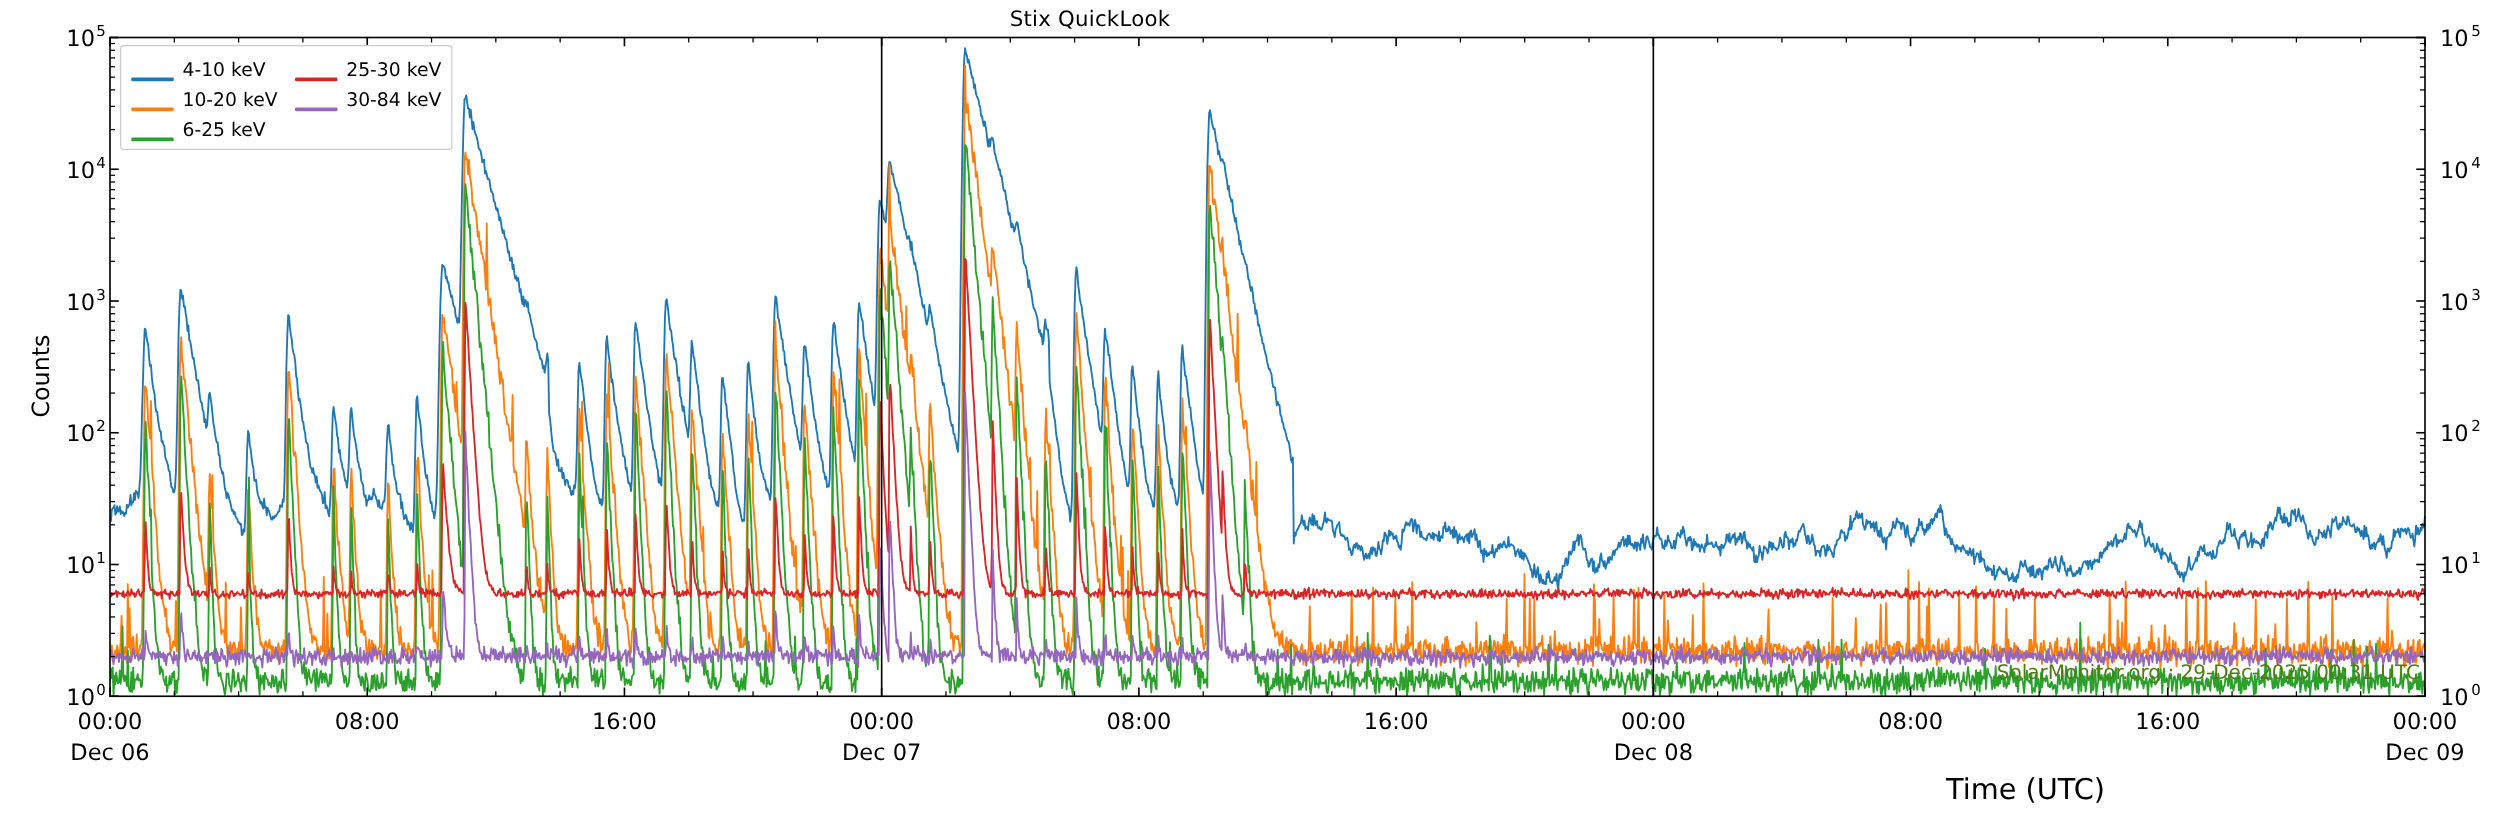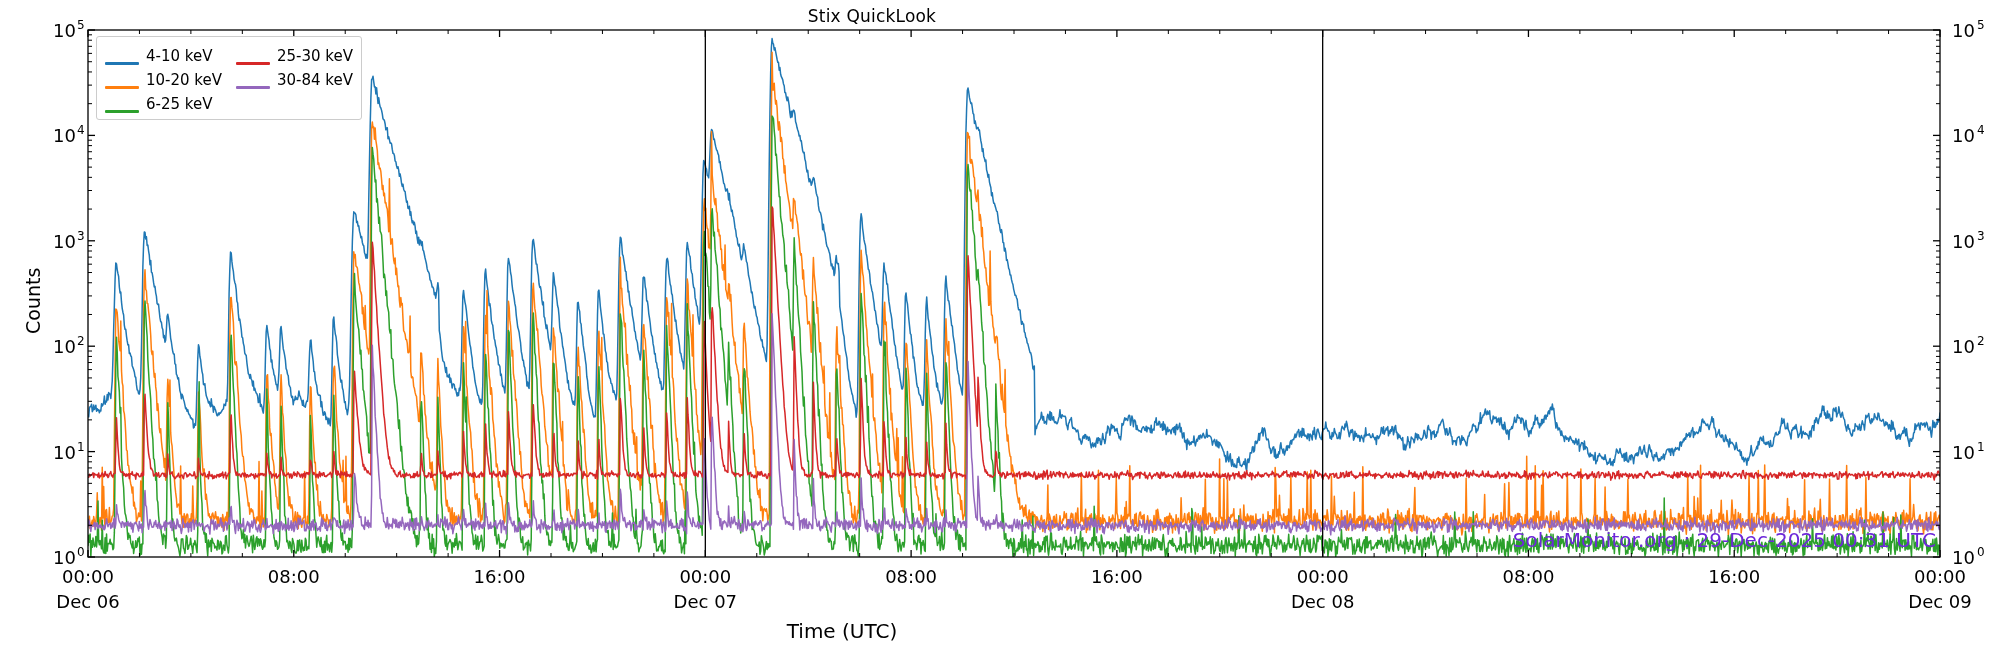--- a/index.html
+++ b/index.html
@@ -12,39 +12,39 @@
   }
 
   #plotwrap{position:absolute;left:0;top:0;width:2000px;height:650px;}
   svg.plot{position:absolute;left:0;top:0;}
 
   .ylabel{
     position:absolute;font-size:19px;color:#000;
     transform:rotate(-90deg);transform-origin:left top;white-space:nowrap;
   }
   .xlabel{
-    position:absolute;font-size:20px;color:#000;width:1684px;text-align:center;
+    position:absolute;font-size:23px;color:#000;width:1684px;text-align:right;
   }
 
   .tick-text{font-size:18px;fill:#000;font-family:"DejaVu Sans","Liberation Sans",sans-serif;}
   .tick-text-sup{font-size:12px;fill:#000;font-family:"DejaVu Sans","Liberation Sans",sans-serif;}
   .xtick-text{font-size:18px;fill:#000;font-family:"DejaVu Sans","Liberation Sans",sans-serif;}
 
   .legend-box{
     position:absolute;background:#ffffff;border:1px solid #cccccc;border-radius:3px;
     padding:6px 8px 6px 8px;
   }
   .legend-grid{display:flex;flex-direction:row;gap:14px;}
   .legend-col{display:flex;flex-direction:column;gap:2px;}
   .legend-item{display:flex;align-items:flex-end;gap:7px;height:22px;}
   .legend-swatch{width:34px;height:3px;border-radius:1px;display:block;}
   .legend-label{font-size:15px;color:#000;white-space:nowrap;}
 
   .credit{
-    position:absolute;font-size:20px;color:#6d28d9;white-space:nowrap;
+    position:absolute;font-size:16px;color:#4d7c0f;white-space:nowrap;
   }
 </style>
 </head>
 <body>
 
 <div id="root">
 
   <div class="chart-title">Stix QuickLook</div>
 
   <div id="plotwrap">

